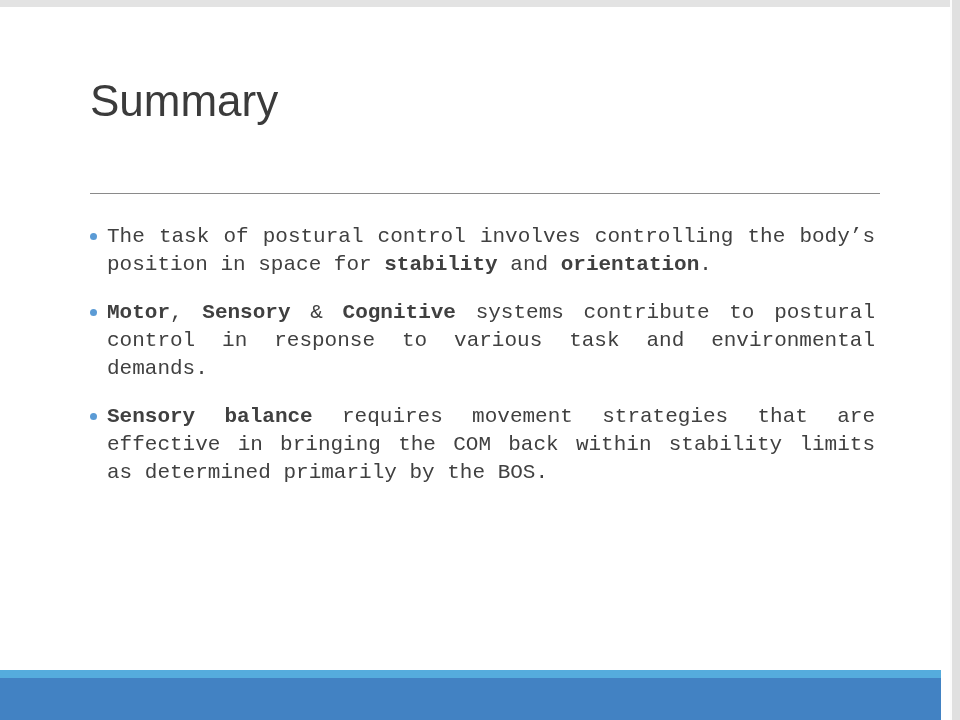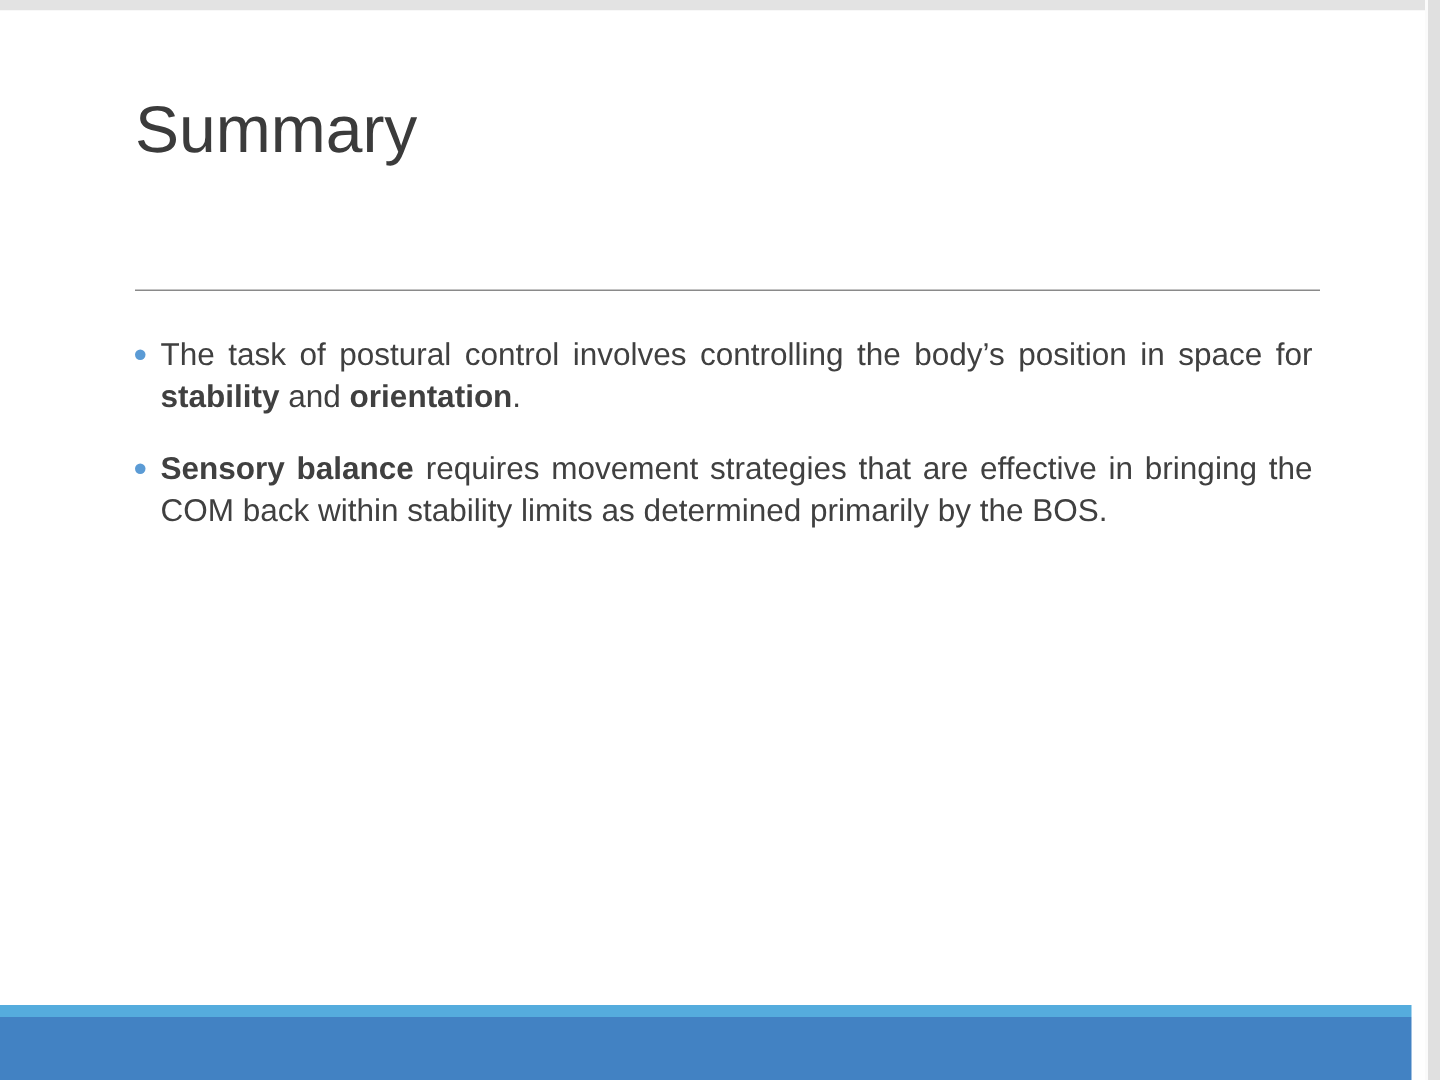--- a/index.html
+++ b/index.html
@@ -12,38 +12,39 @@
     position:absolute;top:0;left:0;right:0;height:7px;background:#e3e3e3;
   }
   .right-rail{
     position:absolute;top:0;right:0;bottom:0;width:8px;background:#e0e0e0;
     border-left:2px solid #fbfbfb;
   }
   .slide{
     position:absolute;top:7px;left:0;right:10px;bottom:0;background:#ffffff;
   }
   .title{
-    position:absolute;left:90px;top:56px;
+    position:absolute;left:90px;top:70px;
     font-size:44px;line-height:1.1;font-weight:400;color:#3b3b3b;
     letter-spacing:0px;
   }
   .divider{
     position:absolute;left:90px;top:186px;width:790px;height:0;
     border-top:1px solid #8a8a8a;
   }
   .content{
     position:absolute;left:90px;top:216px;width:785px;
   }
   ul.bullets{
     list-style:none;margin:0;padding:0;
     font-size:21px;line-height:28px;color:#404040;
   }
   ul.bullets li{
     position:relative;padding-left:17px;margin:0 0 20px 0;
     text-align:justify;
+    font-family:Liberation Mono, monospace;
   }
   ul.bullets li .dot{
     position:absolute;left:0;top:10px;width:7px;height:7px;border-radius:50%;
   }
   ul.bullets b{font-weight:700;}
   .grammar{
     text-decoration:underline;
     border-bottom:3px double #3e6fc1;
   }
   .footer-light{
@@ -58,18 +59,19 @@
 
 <div class="top-rail"></div>
 <div class="right-rail"></div>
 
 <div class="slide">
   <div class="title">Summary</div>
   <div class="divider"></div>
   <div class="content">
     <ul class="bullets">
         <li><span class="dot" style="background: rgb(91, 155, 213);"></span><span>The task of postural control involves controlling the body’s position in space for </span><b>stability</b><span> and </span><b>orientation</b><span>.</span></li>
+        <li><span class="dot" style="background: rgb(91, 155, 213);"></span><b>Motor</b><span>, </span><b>Sensory</b><span> &amp; </span><b>Cognitive</b><span> systems contribute to postural control in response to various task and environmental demands.</span></li>
         <li><span class="dot" style="background: rgb(91, 155, 213);"></span><b>Sensory balance</b><span> requires movement strategies that are effective in bringing the COM back within stability limits as determined primarily by the BOS.</span></li>
       </ul>
   </div>
   <div class="footer-light" style="background: rgb(85, 172, 221);"></div>
   <div class="footer-dark" style="background: rgb(66, 130, 195);"></div>
 </div>
 
 </body></html>

